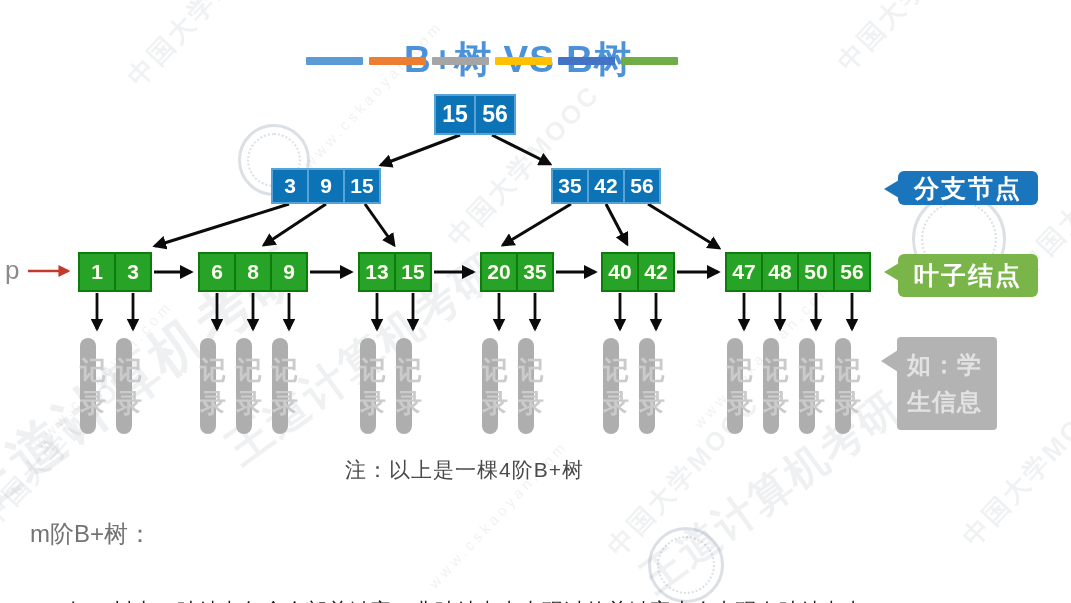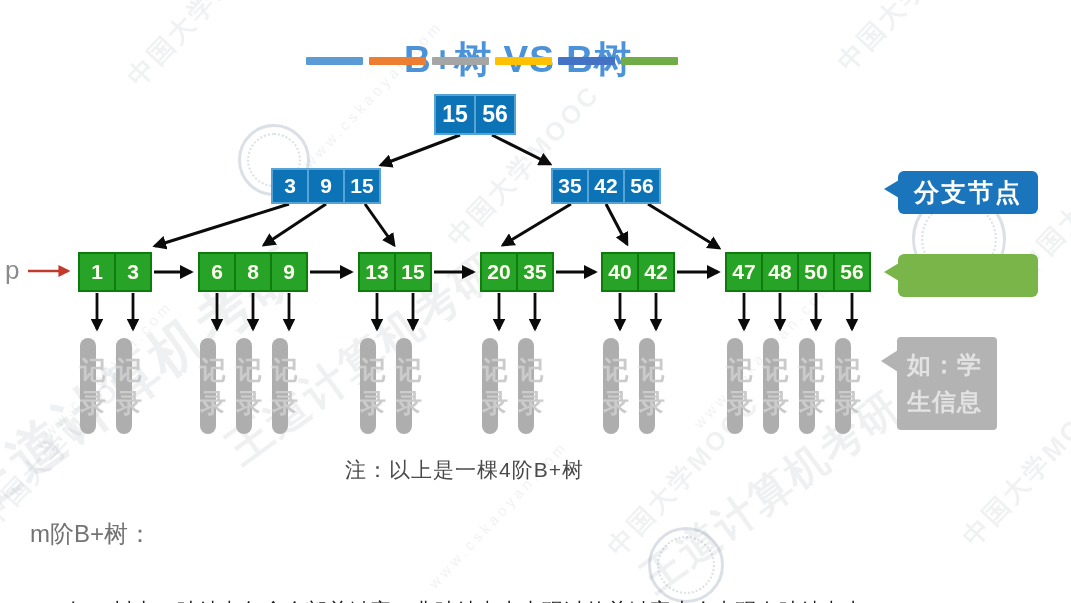--- a/index.html
+++ b/index.html
@@ -31,21 +31,21 @@
         font-size:21px;margin-left:-2px;color:#fdfdef;}
   .node .cell:first-child{margin-left:0;}
   
   .pill{position:absolute;top:338px;width:16px;height:96px;background:#aeaeae;border-radius:15px;
         z-index:2;color:#cbcbcb;font-weight:bold;font-size:26px;line-height:33px;text-align:center;
         word-break:break-all;padding-top:16px;box-sizing:border-box;}
   
   .callout{position:absolute;border-radius:6px;color:#fff;font-weight:bold;z-index:3;
            display:flex;align-items:center;justify-content:center;}
   .callout .tail{position:absolute;width:0;height:0;}
-  .callout.branch{left:898px;top:171px;width:140px;height:43px;background:#1b75bc;font-size:25px;letter-spacing:2px;}
+  .callout.branch{left:898px;top:171px;width:140px;height:34px;background:#1b75bc;font-size:25px;letter-spacing:2px;}
   .callout.branch .tail{left:-14px;top:9px;border-top:9px solid transparent;border-bottom:9px solid transparent;border-right:15px solid #1b75bc;}
   .callout.leaf{left:898px;top:254px;width:140px;height:43px;background:#79b548;font-size:25px;letter-spacing:2px;}
   .callout.leaf .tail{left:-14px;top:9px;border-top:9px solid transparent;border-bottom:9px solid transparent;border-right:15px solid #79b548;}
   .callout.example{left:897px;top:337px;width:100px;height:93px;background:#b3b3b3;border-radius:4px;
            color:#e2e2e2;font-size:24px;line-height:37px;letter-spacing:1px;
            align-items:flex-start;justify-content:flex-start;padding:9px 4px 0 10px;box-sizing:border-box;
            flex-wrap:wrap;word-break:break-all;}
   .callout.example .tail{left:-16px;top:13px;border-top:11px solid transparent;border-bottom:11px solid transparent;border-right:17px solid #b3b3b3;}
   
   .p-label{position:absolute;left:5px;top:255px;font-size:26px;color:#8a8a8a;z-index:3;}
@@ -197,20 +197,21 @@
   <div class="pill" style="left:763px">记录</div>
   <div class="pill" style="left:799px">记录</div>
   <div class="pill" style="left:835px">记录</div>
 
   <div class="callout branch">
     <span class="tail"></span>
     <span>分支节点</span>
   </div>
   <div class="callout leaf">
     <span class="tail"></span>
+    <span>叶子结点</span>
   </div>
   <div class="callout example">
     <span class="tail"></span>
     <span>如：学生信息</span>
   </div>
 
   <div class="note">注：以上是一棵4阶B+树</div>
   <div class="foot-head">m阶B+树：</div>
   <div class="foot-line">3）在B+树中，叶结点包含全部关键字，非叶结点中出现过的关键字也会出现在叶结点中</div>
 

